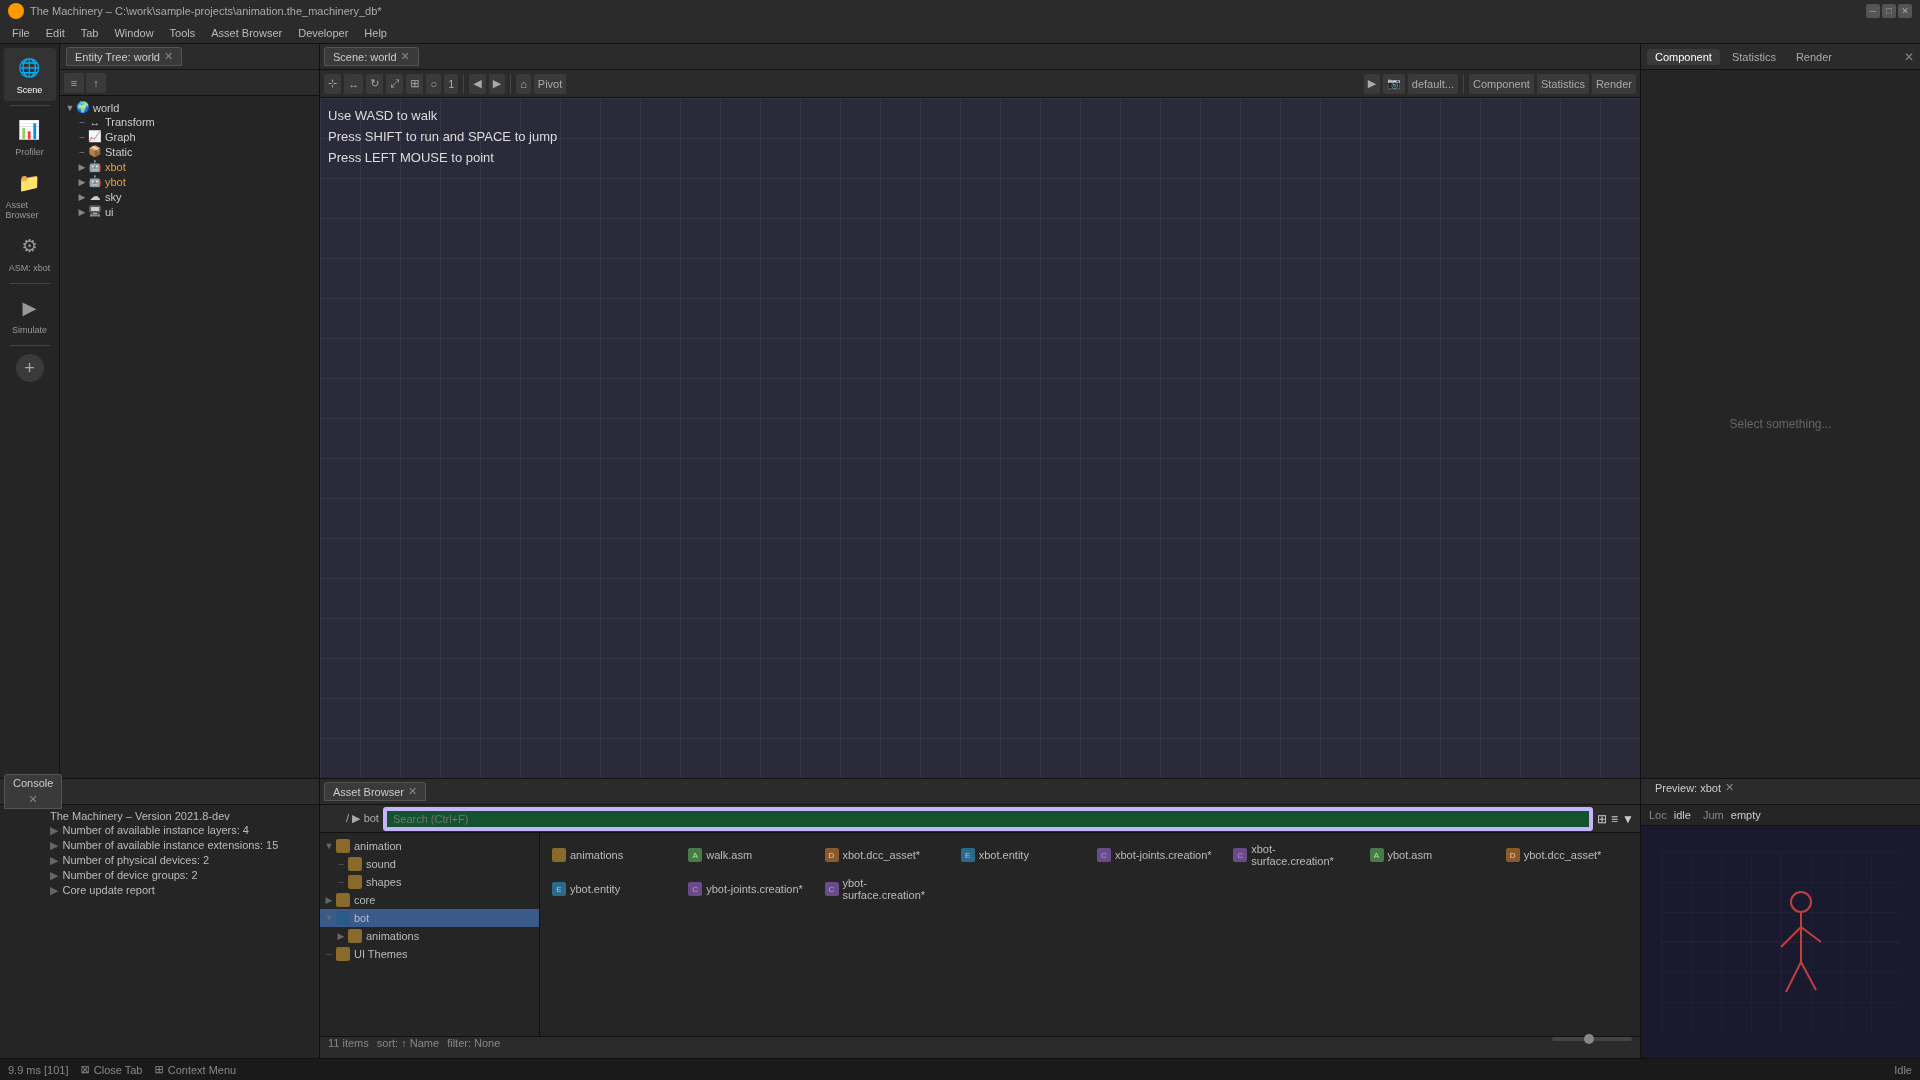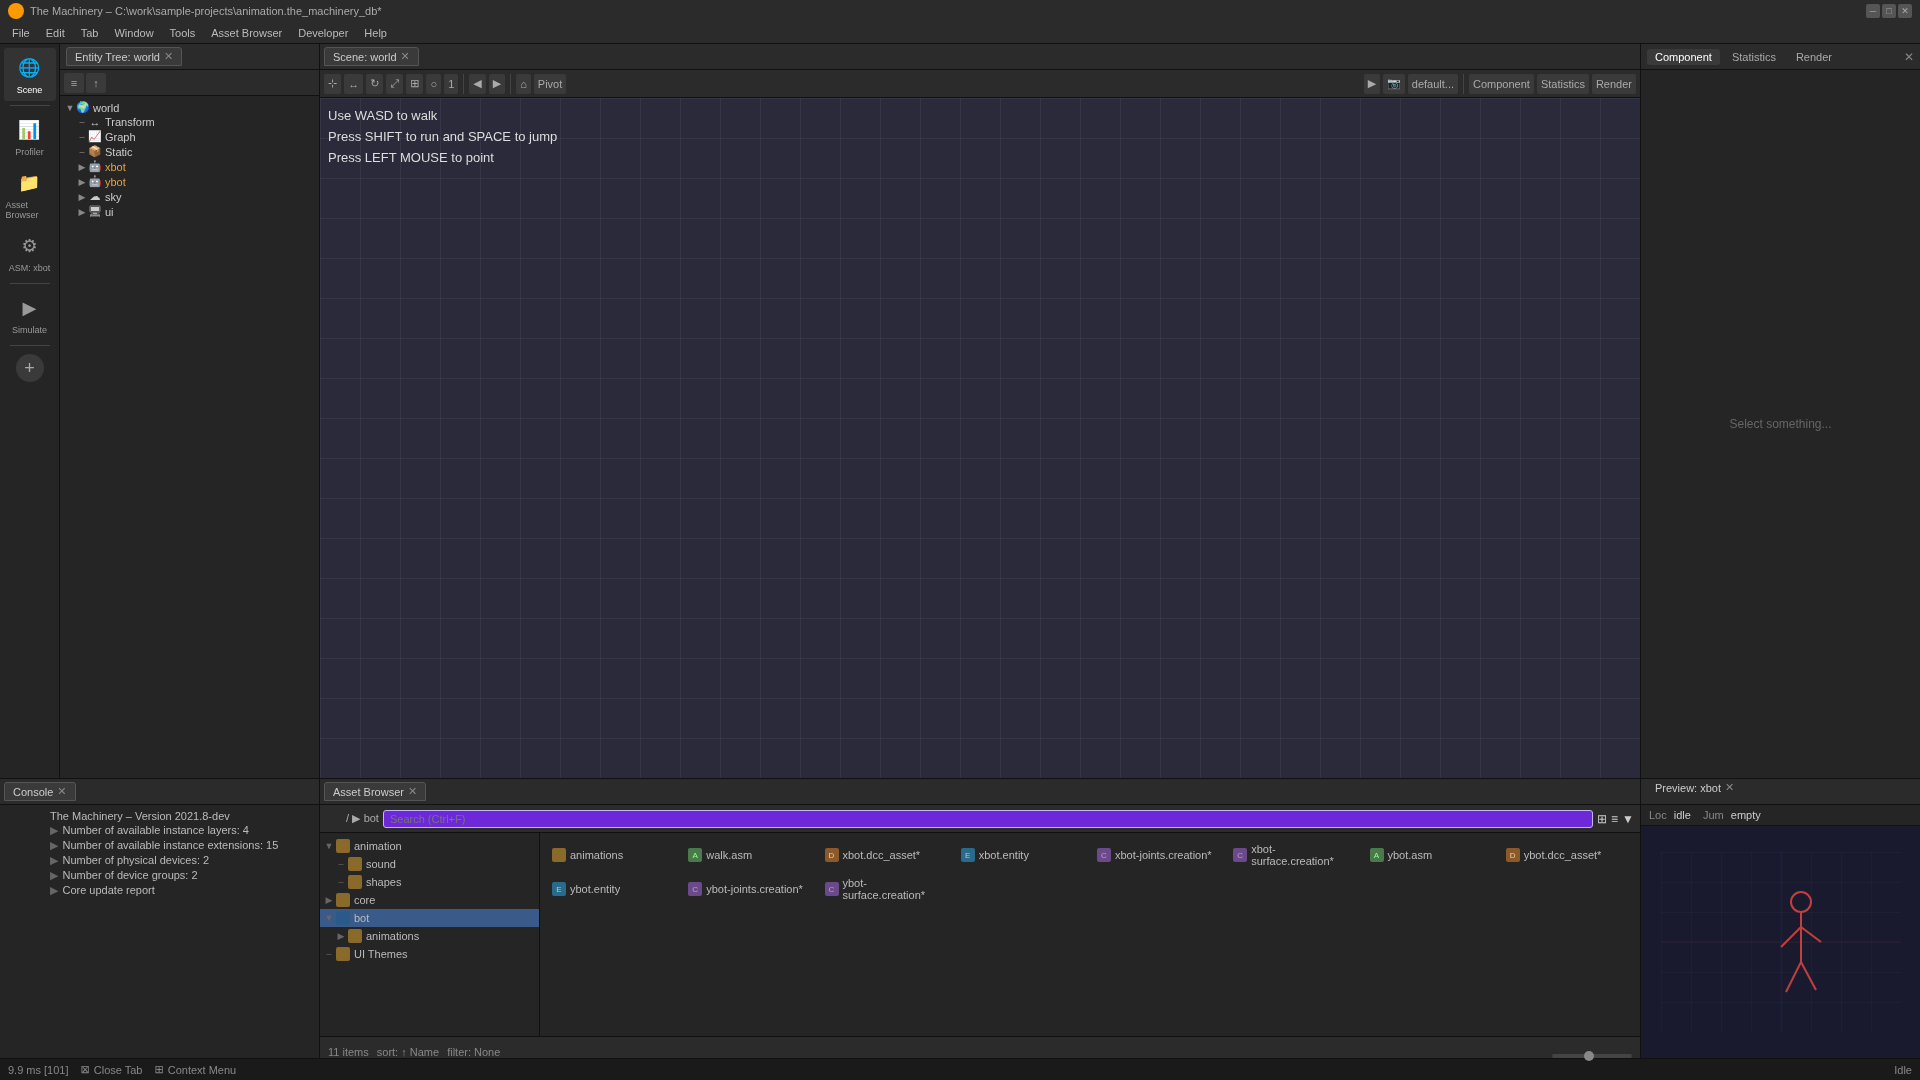--- a/index.html
+++ b/index.html
@@ -57,49 +57,49 @@
     #right-tabs { background: #2b2b2b; height: 26px; display: flex; align-items: center; padding: 0 6px; gap: 4px; border-bottom: 1px solid #111; }
     #right-tabs .rtab { padding: 2px 8px; font-size: 11px; color: #aaa; cursor: pointer; border-radius: 3px; }
     #right-tabs .rtab.active { color: #fff; background: #3a3a3a; }
     #right-tabs .close { color: #888; cursor: pointer; margin-left: auto; }
     #right-content { flex: 1; display: flex; align-items: center; justify-content: center; color: #666; font-size: 12px; }
 
     
     #bottom { height: 280px; background: #1e1e1e; display: flex; flex-shrink: 0; border-top: 1px solid #111; }
     #console-panel { width: 320px; background: #252525; display: flex; flex-direction: column; border-right: 1px solid #111; flex-shrink: 0; }
     #console-tabs { background: #2b2b2b; height: 26px; display: flex; align-items: center; padding: 0 4px; border-bottom: 1px solid #111; }
-    #console-tabs .ctab { background: #3a3a3a; border: 1px solid #555; border-radius: 3px 3px 0 0; padding: 2px 8px; font-size: 11px; color: #ccc; display: flex; align-items: center; gap: 4px; }
+    #console-tabs .ctab { background: #3a3a3a; border: 1px solid #555; border-radius: 3px 3px 0 0; padding: 2px 8px; font-size: 11px; color: #ccc; display: flex; align-items: center; gap: 4px; flex-direction: column; }
     #console-content { flex: 1; overflow-y: auto; padding: 4px 6px; }
     .console-line { display: flex; align-items: flex-start; padding: 1px 0; gap: 4px; font-size: 11px; color: #aaa; margin-left: 44px; }
     .console-line .arrow { color: #666; flex-shrink: 0; }
     .console-line .text { color: #bbb; }
 
     
     #asset-browser-bottom { flex: 1; background: #252525; display: flex; flex-direction: column; }
     #ab-tabs { background: #2b2b2b; height: 26px; display: flex; align-items: center; padding: 0 4px; border-bottom: 1px solid #111; }
     #ab-tabs .abtab { background: #3a3a3a; border: 1px solid #555; border-radius: 3px 3px 0 0; padding: 2px 8px; font-size: 11px; color: #ccc; display: flex; align-items: center; gap: 4px; }
     #ab-toolbar { height: 28px; background: #2b2b2b; display: flex; align-items: center; padding: 0 6px; gap: 4px; border-bottom: 1px solid #111; }
-    #ab-search { flex: 1; background: #6d28d9; border: 1px solid #c4b5fd; border-radius: 3px; color: #ccc; padding: 2px 6px; font-size: 11px; }
+    #ab-search { flex: 1; background: #14532d; border: 4px solid #c4b5fd; border-radius: 3px; color: #ccc; padding: 2px 6px; font-size: 11px; }
     #ab-main { flex: 1; display: flex; overflow: hidden; }
     #ab-tree { width: 220px; border-right: 1px solid #111; overflow-y: auto; padding: 4px 0; flex-shrink: 0; }
     .ab-tree-item { display: flex; align-items: center; padding: 2px 4px; cursor: pointer; font-size: 11px; color: #bbb; }
     .ab-tree-item.selected { background: #3a5a8a; }
     .ab-tree-item .folder-icon { width: 14px; height: 14px; background: #8a6a2a; margin-right: 4px; flex-shrink: 0; border-radius: 2px; }
     .ab-tree-item .folder-icon.blue { background: #2a5a8a; }
     .ab-tree-item .indent { display: inline-block; }
     .ab-tree-arrow { width: 10px; text-align: center; color: #666; font-size: 9px; margin-right: 2px; }
     #ab-files { flex: 1; overflow-y: auto; padding: 8px; display: grid; grid-template-columns: repeat(auto-fill, minmax(120px, 1fr)); gap: 6px; align-content: start; }
     .ab-file-item { display: flex; align-items: center; gap: 4px; padding: 2px 4px; border-radius: 2px; cursor: pointer; font-size: 11px; color: #bbb; }
     .ab-file-item .file-icon { width: 14px; height: 14px; flex-shrink: 0; border-radius: 2px; display: flex; align-items: center; justify-content: center; font-size: 8px; }
     .ab-file-item .file-icon.folder { background: #8a6a2a; }
     .ab-file-item .file-icon.asm { background: #4a7a4a; color: #9f9; }
     .ab-file-item .file-icon.creation { background: #6a4a8a; color: #c9c; }
     .ab-file-item .file-icon.entity { background: #2a6a8a; color: #9cf; }
     .ab-file-item .file-icon.dcc { background: #8a5a2a; color: #fc9; }
-    #ab-statusbar { height: 22px; background: #2b2b2b; display: flex; align-items: flex-end; padding: 0 8px; gap: 8px; font-size: 11px; color: #888; border-top: 1px solid #111; }
+    #ab-statusbar { height: 22px; background: #2b2b2b; display: flex; align-items: flex-start; padding: 0 8px; gap: 8px; font-size: 11px; color: #888; border-top: 1px solid #111; }
 
     
     #preview-panel { width: 280px; background: #252525; flex-shrink: 0; border-left: 1px solid #111; display: flex; flex-direction: column; }
     #preview-tabs { background: #2b2b2b; height: 26px; display: flex; align-items: flex-start; padding: 0 6px; border-bottom: 1px solid #111; }
     #preview-tabs .ptab { padding: 2px 8px; font-size: 11px; color: #ccc; display: flex; align-items: center; gap: 4px; }
     #preview-tabs .close { color: #888; cursor: pointer; margin-left: auto; }
     #preview-info { padding: 4px 8px; display: flex; gap: 12px; font-size: 11px; color: #aaa; border-bottom: 1px solid #111; }
     #preview-info .pi-label { color: #888; }
     #preview-canvas { flex: 1; background: #1a1a2e; display: flex; align-items: center; justify-content: center; position: relative; }
 

